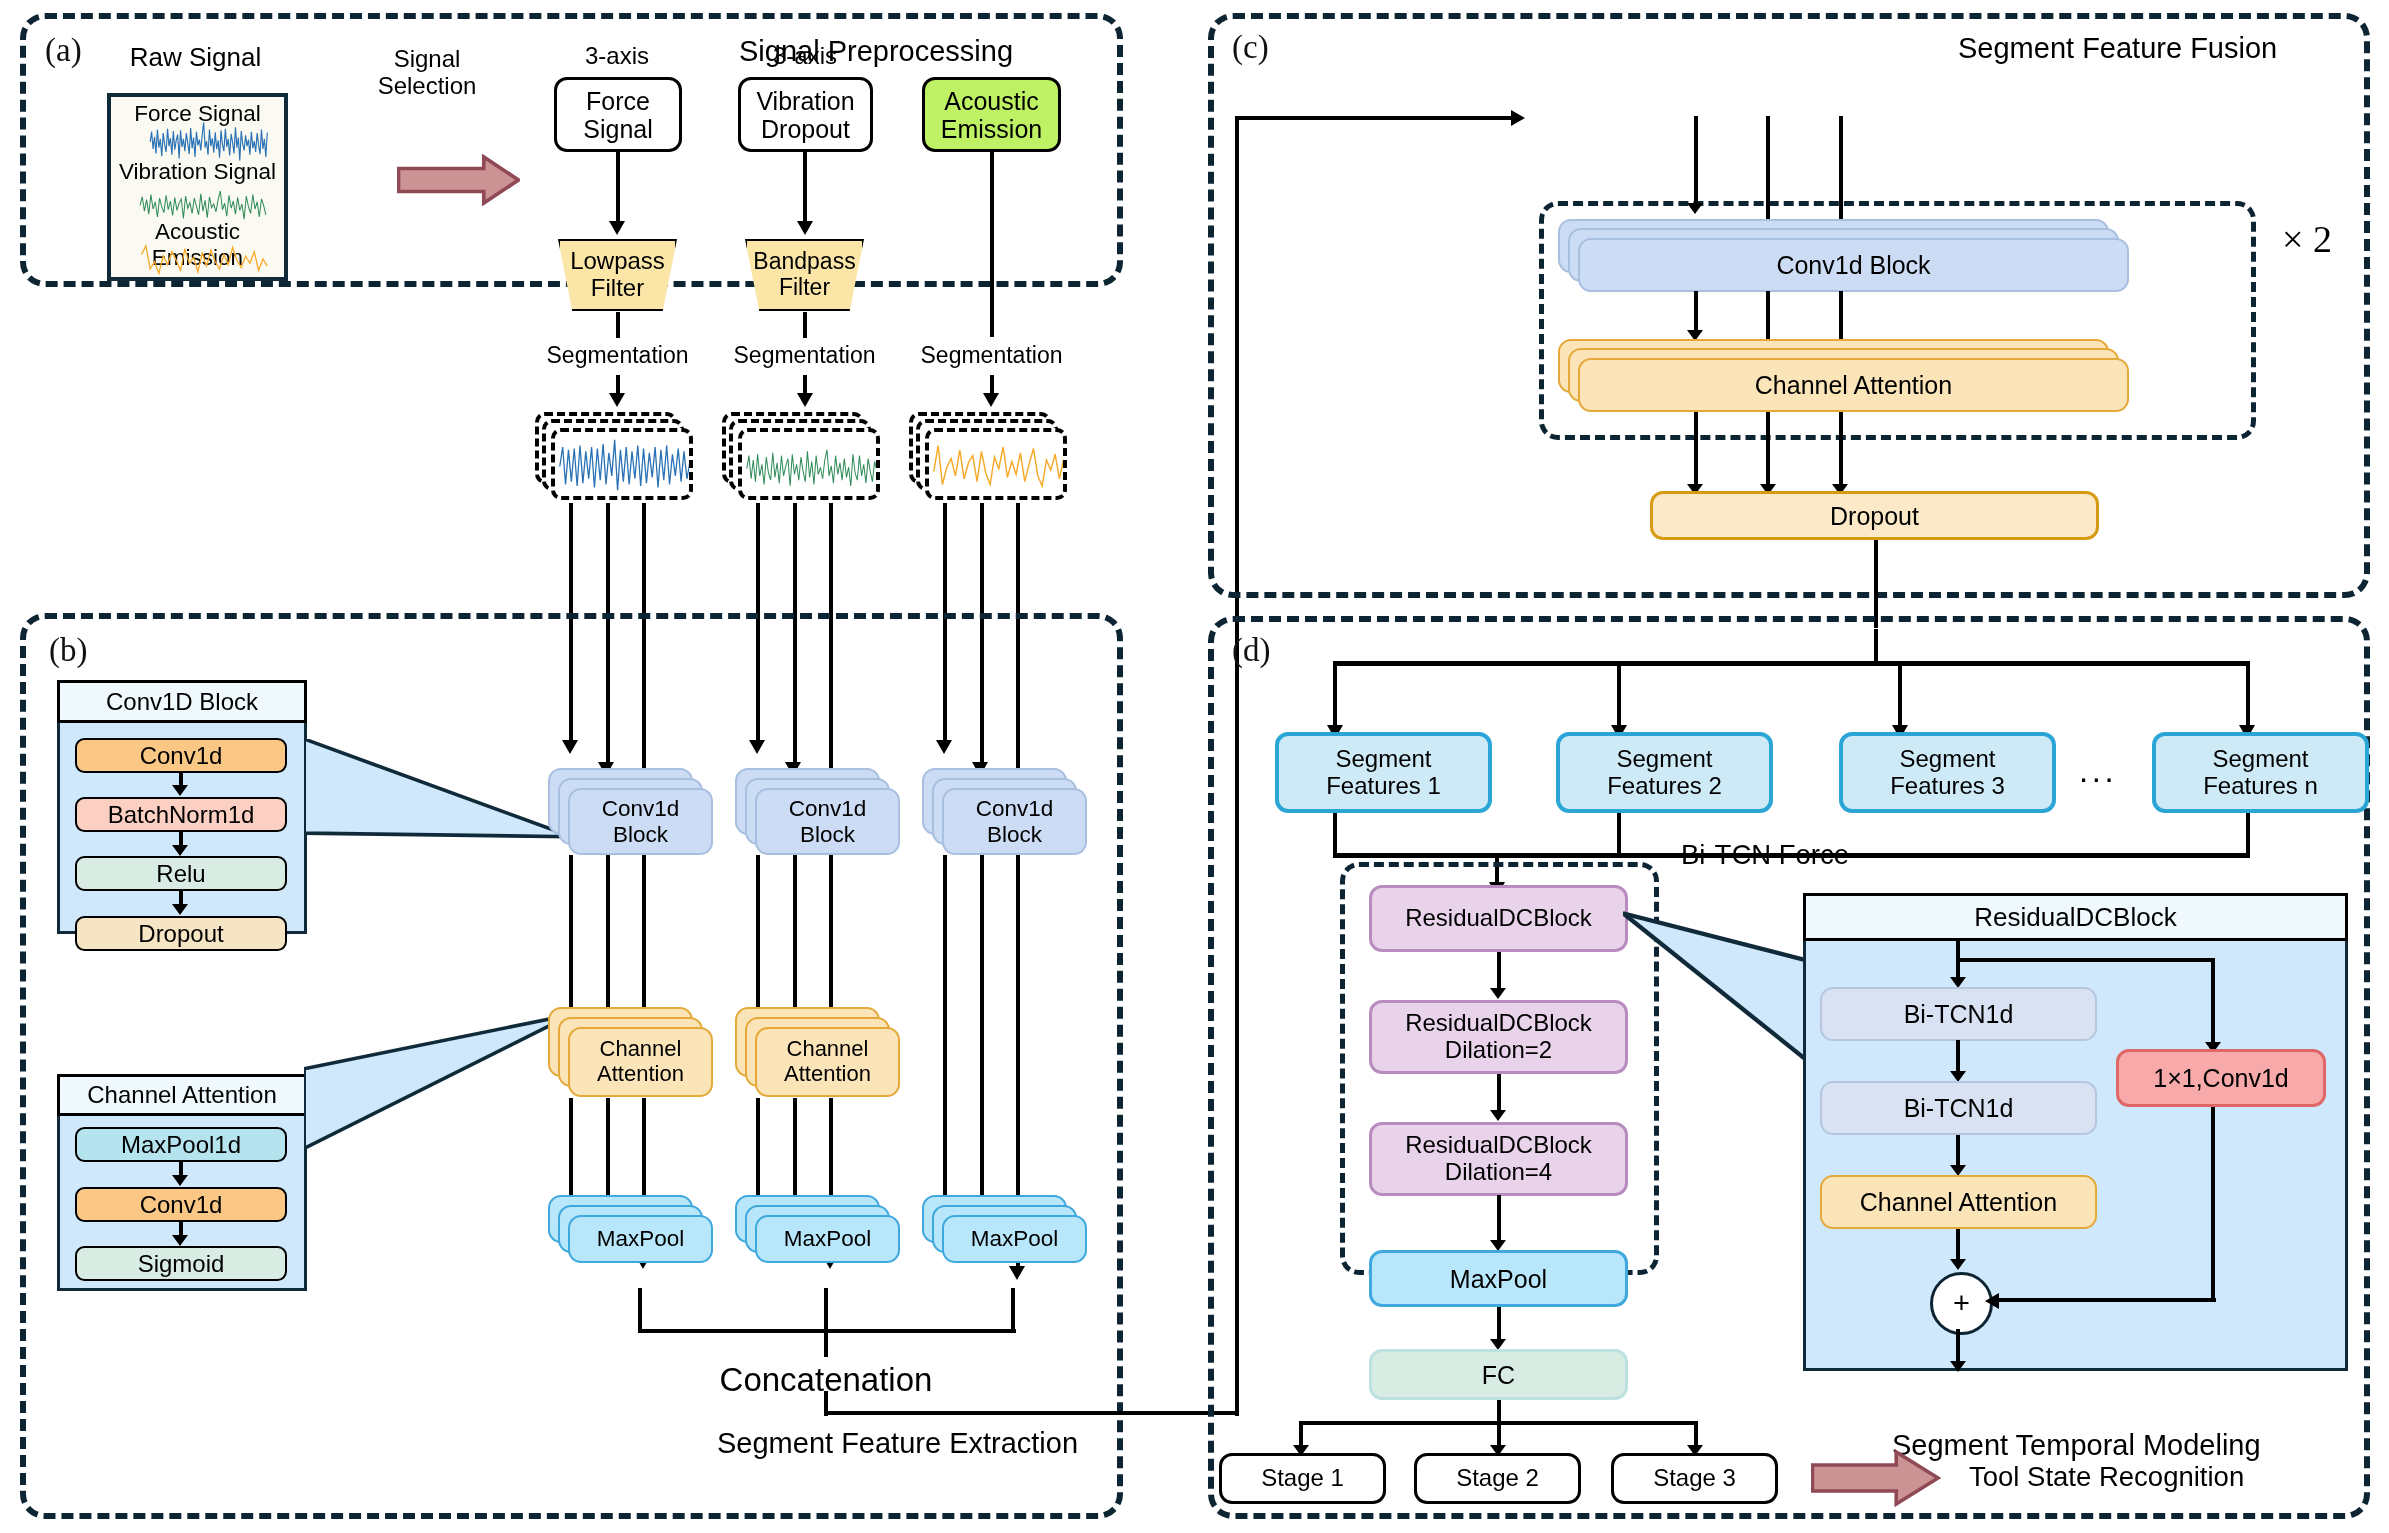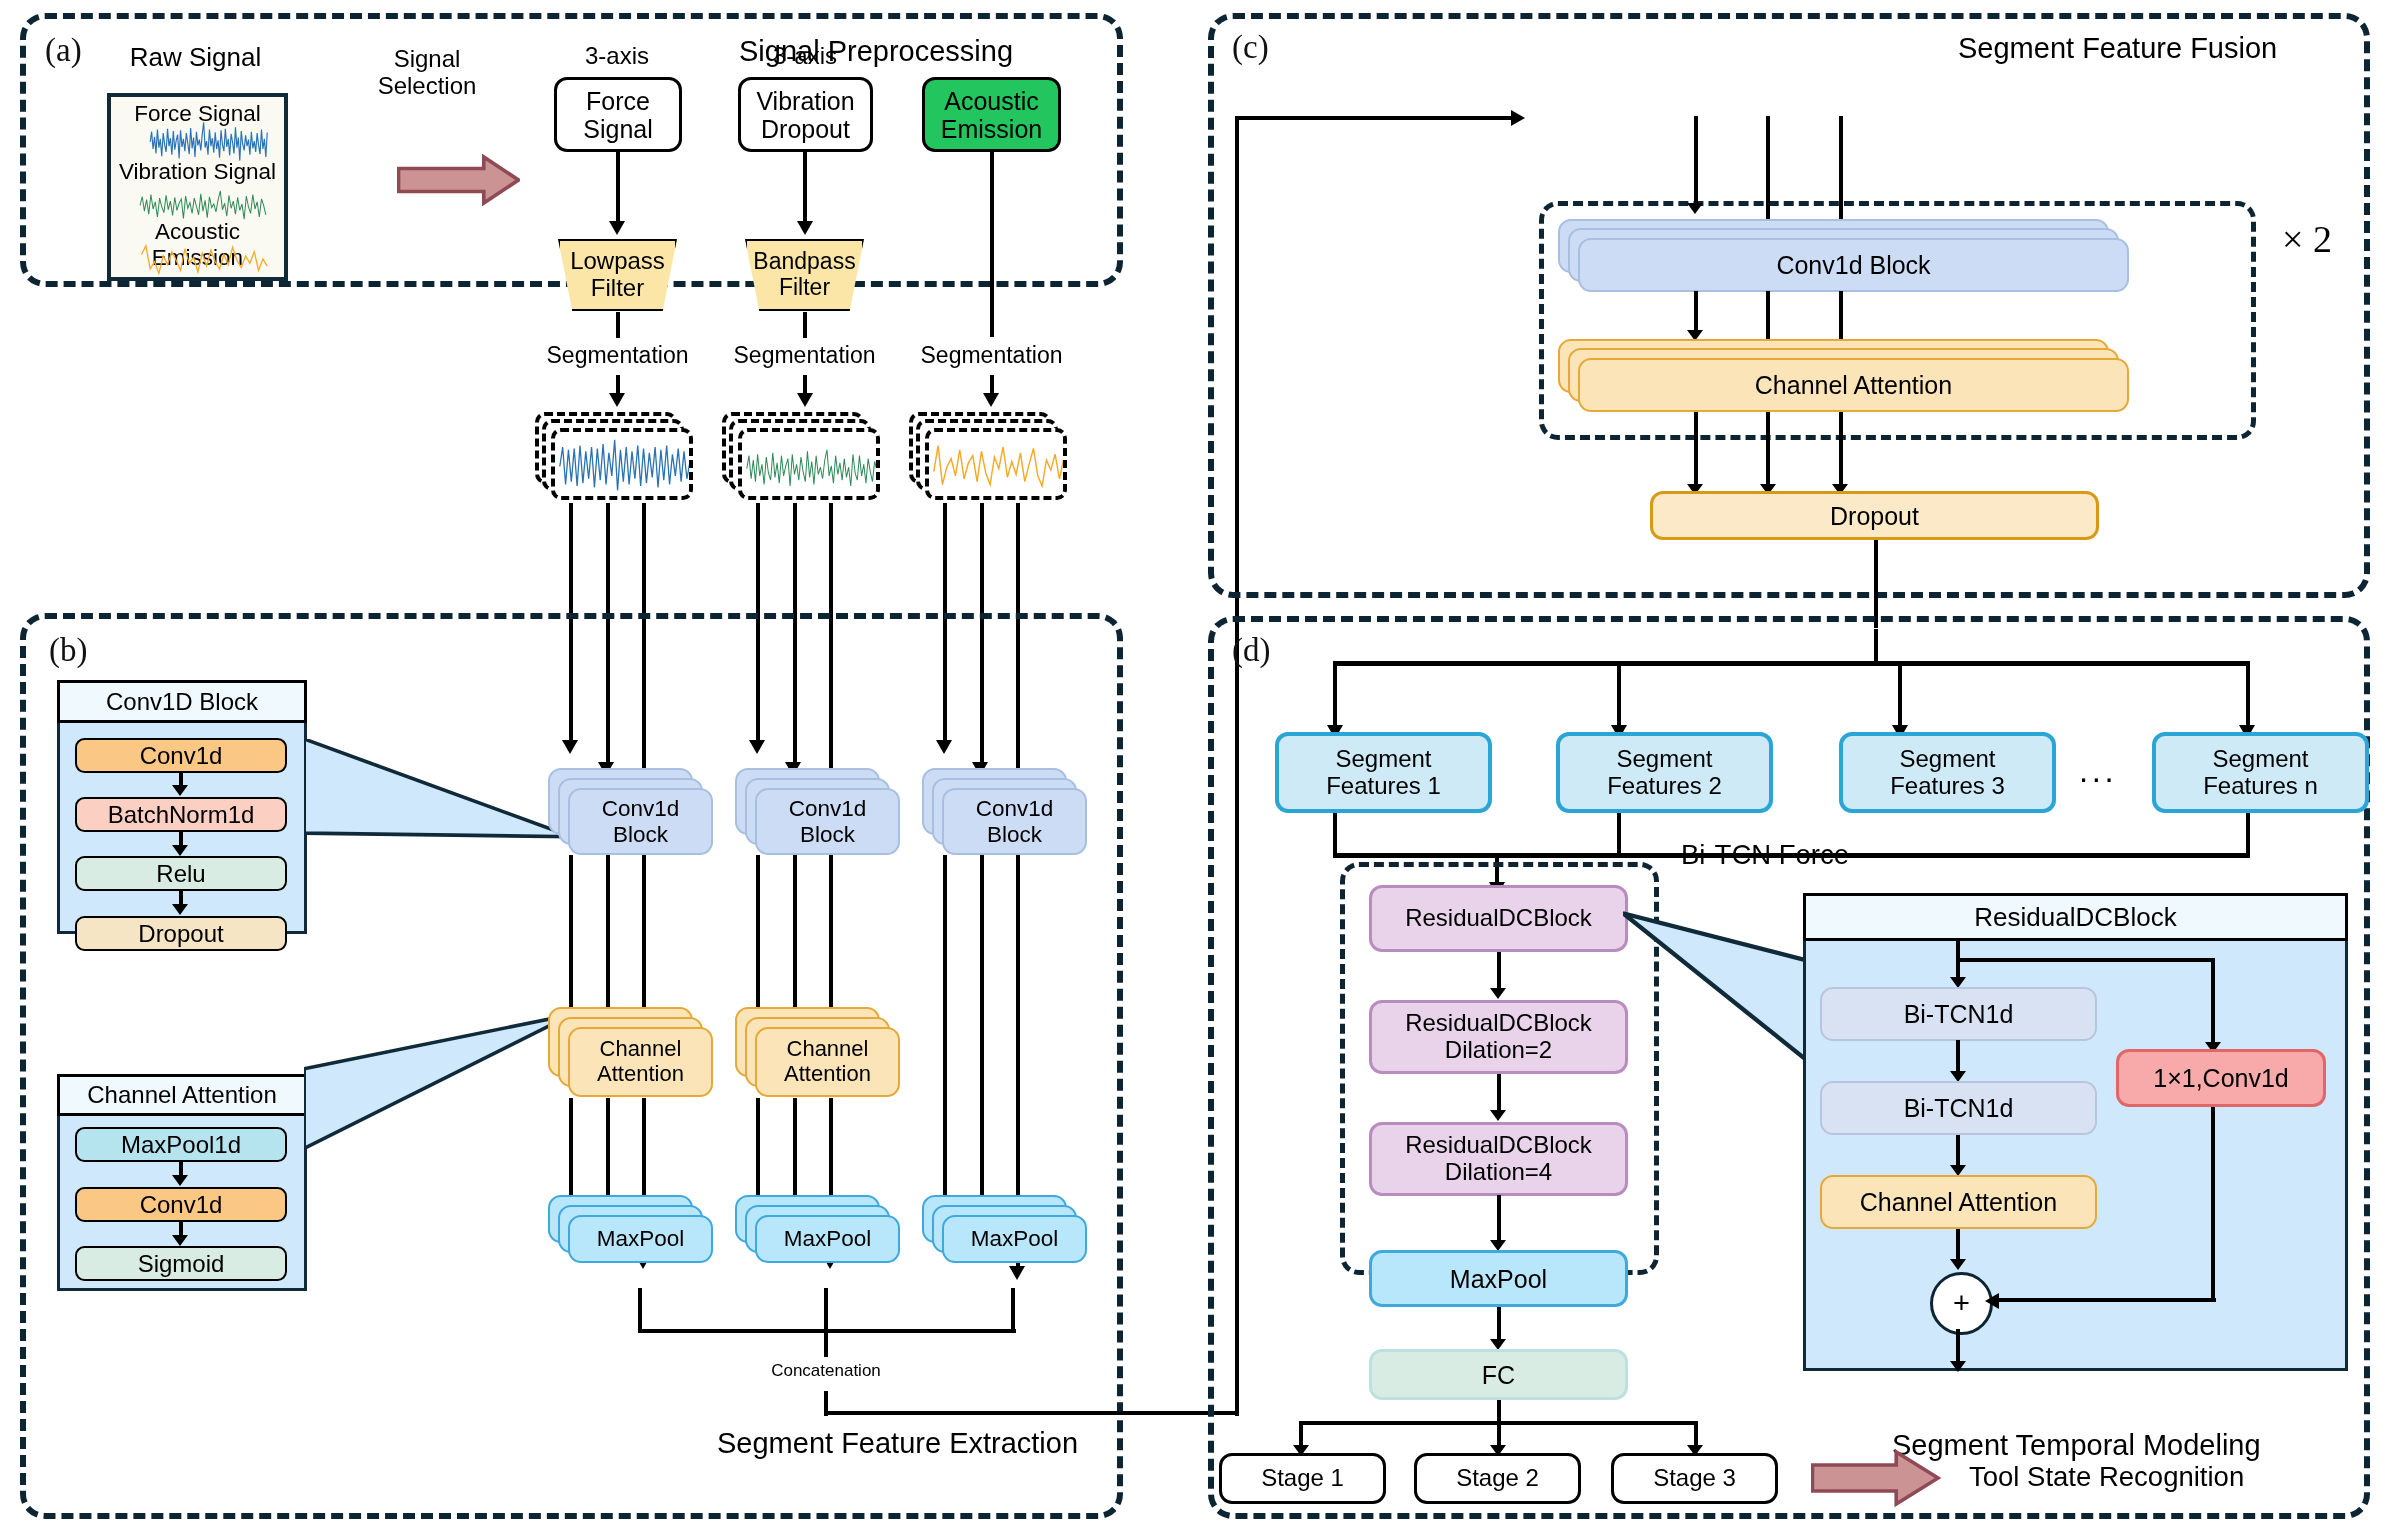--- a/index.html
+++ b/index.html
@@ -91,21 +91,21 @@
   </div>
 
   <div style="position:absolute;left:552px;top:42px;width:130px;text-align:center;font-size:24px;">3-axis</div>
   <div class="node rnd" style="left:554px;top:77px;width:128px;height:75px;border:3.6px solid #000;background:#fff;font-size:25px;white-space:pre-line;">Force
 Signal</div>
 
   <div style="position:absolute;left:740px;top:42px;width:130px;text-align:center;font-size:24px;">3-axis</div>
   <div class="node rnd" style="left:738px;top:77px;width:135px;height:75px;border:3.6px solid #000;background:#fff;font-size:25px;white-space:pre-line;">Vibration
 Dropout</div>
 
-  <div class="node rnd" style="left:922px;top:77px;width:139px;height:75px;border:3.6px solid #000;background:#22c55e;font-size:25px;white-space:pre-line;">Acoustic
+  <div class="node rnd" style="left:922px;top:77px;width:139px;height:75px;border:3.6px solid #000;background:#bef264;font-size:25px;white-space:pre-line;">Acoustic
 Emission</div>
 
   <div class="vline" style="left:616px;top:152px;width:3.6px;height:72px;"></div>
   <div class="arrowhead" style="left:609px;top:221px;"></div>
   <div class="vline" style="left:803px;top:152px;width:3.6px;height:72px;"></div>
   <div class="arrowhead" style="left:797px;top:221px;"></div>
 
   <div class="vline" style="left:990px;top:152px;width:3.6px;height:185px;"></div>
 
   <div class="trap" style="left:558px;top:239px;width:119px;height:72px;font-size:24px;white-space:pre-line;">Lowpass
@@ -291,21 +291,21 @@
     <div class="lay" style="left:0;top:0;width:145px;height:48px;background:#b8e6fa;border:2.9px solid #3fa8dd;"></div>
     <div class="lay" style="left:10px;top:10px;width:145px;height:48px;background:#b8e6fa;border:2.9px solid #3fa8dd;"></div>
     <div class="lbl" style="left:20px;top:20px;width:145px;height:48px;background:#b8e6fa;border:2.9px solid #3fa8dd;font-size:22.5px;">MaxPool</div>
   </div>
 
   <div class="vline" style="left:638px;top:1288px;width:4.3px;height:43px;"></div>
   <div class="vline" style="left:824px;top:1288px;width:4.3px;height:43px;"></div>
   <div class="vline" style="left:1011px;top:1288px;width:4.3px;height:43px;"></div>
   <div class="hline" style="left:638px;top:1329px;width:378px;height:4.3px;"></div>
   <div class="vline" style="left:824px;top:1329px;width:4.3px;height:27.5px;"></div>
-  <div style="position:absolute;left:681px;top:1361px;width:290px;text-align:center;font-size:17px;">Concatenation</div>
+  <div style="position:absolute;left:681px;top:1361px;width:290px;text-align:center;font-size:33px;">Concatenation</div>
   <div class="vline" style="left:824px;top:1391px;width:4.3px;height:25px;"></div>
   <div class="hline" style="left:824px;top:1411px;width:414px;height:4.3px;"></div>
   <div class="vline" style="left:1235px;top:116px;width:4.3px;height:1300px;"></div>
   <div class="hline" style="left:1235px;top:116px;width:283px;height:4.3px;"></div>
   <div class="arrowhead right" style="left:1511px;top:110px;"></div>
 
   <div class="panel" style="left:1208px;top:13px;width:1162px;height:585px;"></div>
   <div class="panel-letter" style="left:1232px;top:29px;">(c)</div>
   <div class="panel-title" style="left:1958px;top:32px;">Segment Feature Fusion</div>
 

